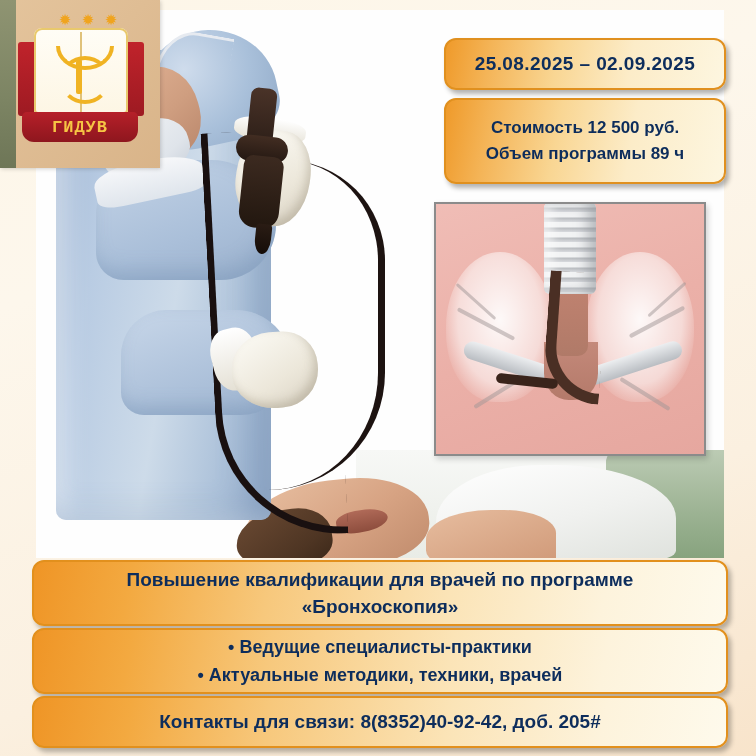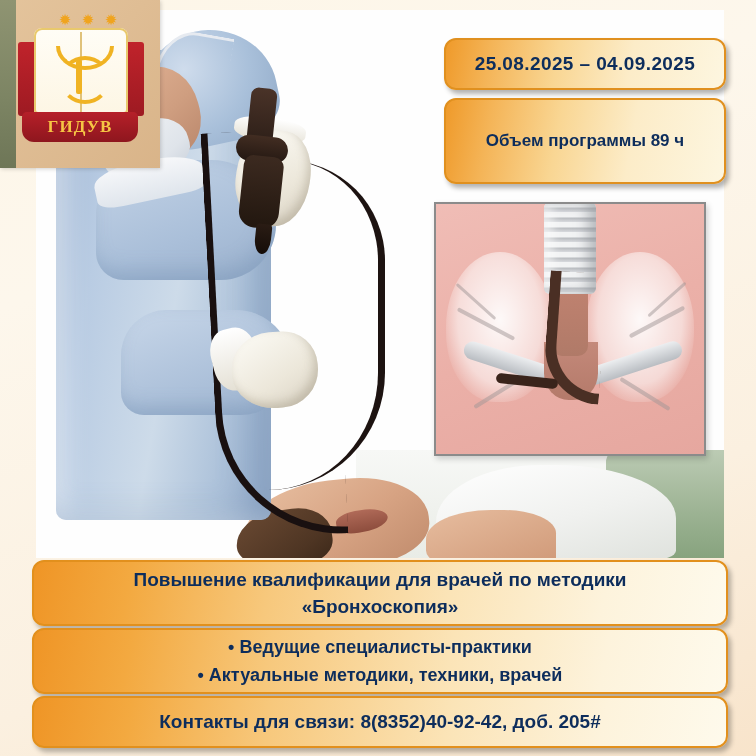--- a/index.html
+++ b/index.html
@@ -267,21 +267,21 @@
     border-color:#f0b323 transparent #f0b323 transparent;
   }
   .logo-banner{
     position:absolute;left:22px;top:112px;width:116px;height:30px;
     background:linear-gradient(180deg,#b62029,#8e161e);
     border-radius:5px 5px 12px 12px;
     display:flex;align-items:center;justify-content:center;
   }
   .logo-banner span{
     color:#f6c544;font-weight:bold;font-size:17px;letter-spacing:1px;
-    font-family:Liberation Serif, serif;
+    font-family:Liberation Mono, monospace;
   }
 
   
   .badge{
     position:absolute;
     border:2px solid #e0901f;
     border-radius:12px;
     box-shadow:3px 4px 5px rgba(0,0,0,.30);
     background:linear-gradient(100deg,#ef9a2a 0%,#f4b457 16%,#f9d693 40%,#fcecc8 66%,#fdf6e0 100%);
     color:#0d2d5c;font-weight:bold;
@@ -388,29 +388,30 @@
         <div class="snake"></div>
       </div>
     </div>
 
     <div class="logo-banner">
       <span>ГИДУВ</span>
     </div>
   </div>
 
   <div class="badge badge-dates">
-    <span>25.08.2025 – 04.09.2025</span>
+    <span>25.08.2025 – 02.09.2025</span>
   </div>
 
   <div class="badge badge-info">
+    <span>Стоимость  12 500 руб.</span>
     <span>Объем программы  89 ч</span>
   </div>
 
   <div class="banner banner-title">
-    <span>Повышение квалификации для врачей по методики</span>
+    <span>Повышение квалификации для врачей по программе</span>
     <span>«Бронхоскопия»</span>
   </div>
 
   <div class="banner banner-bullets">
     <span class="bullet-line">•    Ведущие специалисты-практики</span>
     <span class="bullet-line">•    Актуальные методики, техники, врачей</span>
   </div>
 
   <div class="banner banner-contacts">
     <span>Контакты для связи: 8(8352)40-92-42,  доб. 205#</span>

